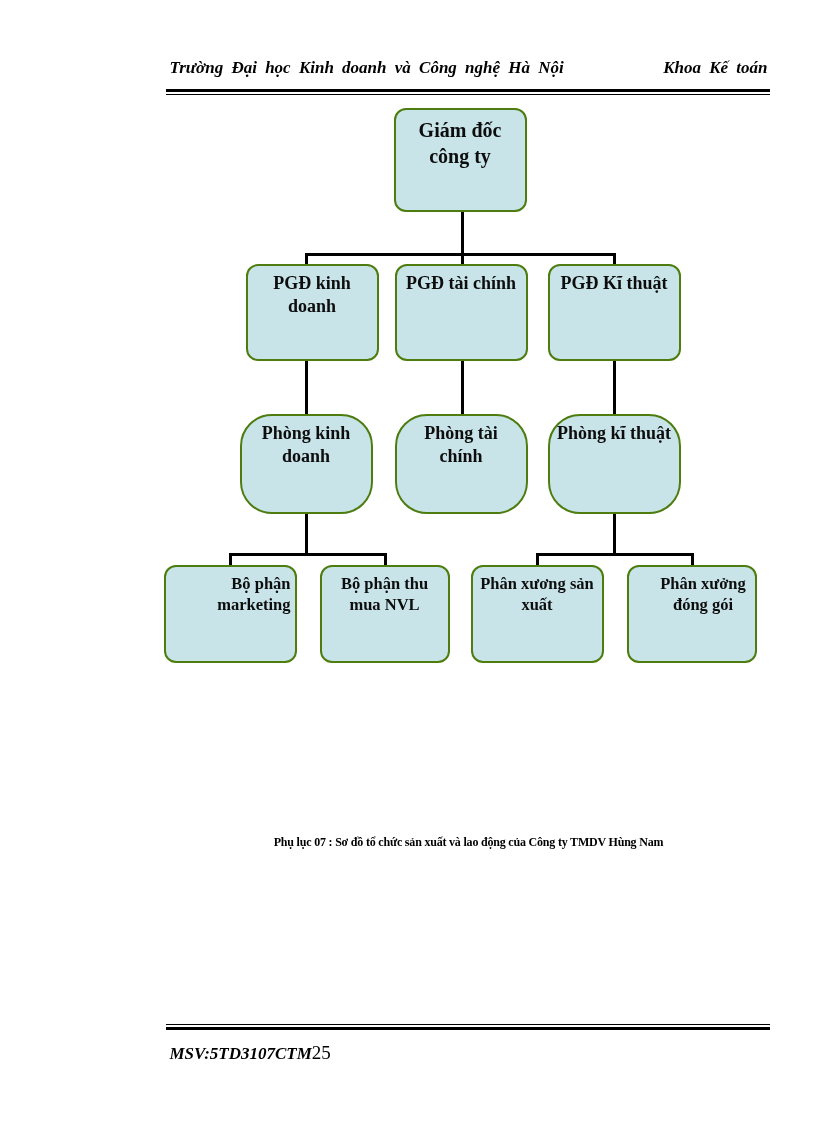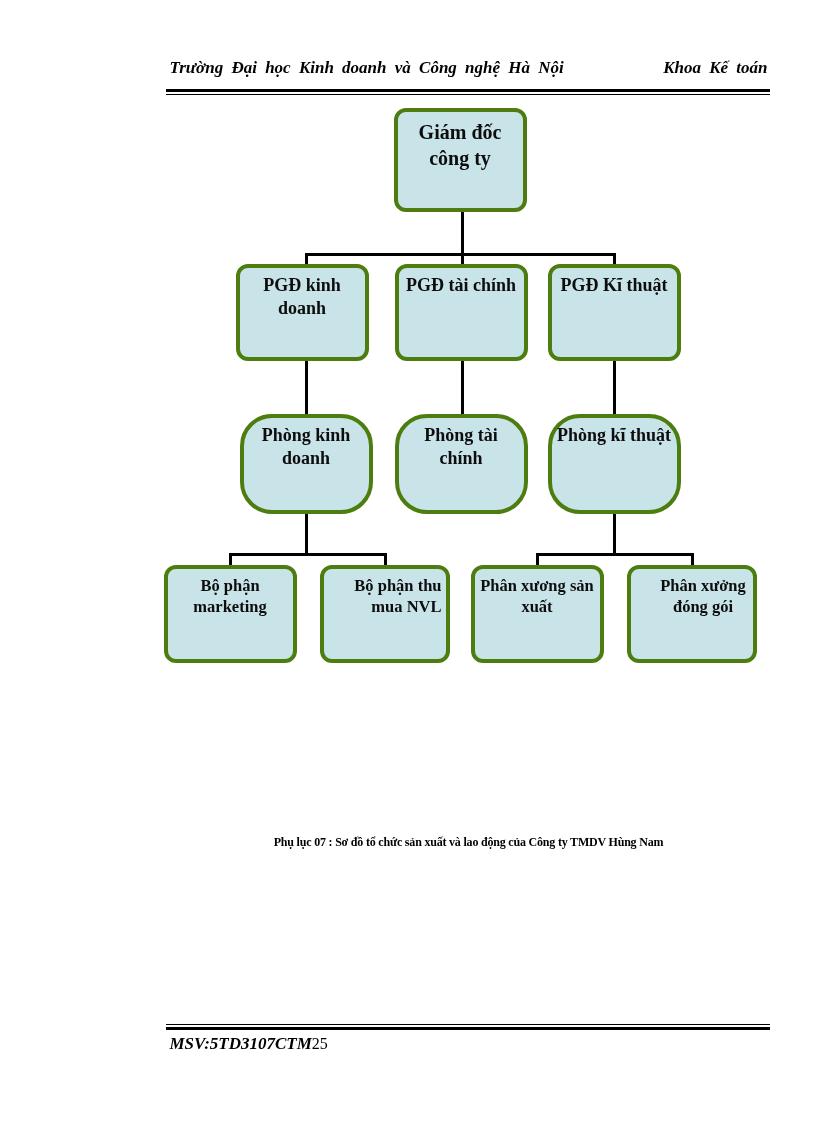--- a/index.html
+++ b/index.html
@@ -21,25 +21,25 @@
   
   .rule-thinthick {
     position:absolute; left:129px; top:1024px; width:604px; height:2px;
     border-top:1px solid #000; border-bottom:3px solid #000;
   }
   .footer {
     position:absolute; left:133px; top:1034px; width:598px;
     display:flex; justify-content:flex-start; align-items:baseline;
     font-size:17px; font-weight:bold; font-style:italic;
   }
-  .footer .pagenum { font-style:normal; font-weight:normal; font-size:16px; }
+  .footer .pagenum { font-style:normal; font-weight:normal; font-size:19px;margin-top:8px; }
   
   .node {
     position:absolute; box-sizing:border-box;
-    background:#c8e4e9; border:4px solid #4d7c0f; border-radius:12px;
+    background:#c8e4e9; border:2px solid #4d7c0f; border-radius:12px;
     text-align:center; font-weight:bold; line-height:1.28;
     padding:6px 4px 0 4px; color:#0d0d0d;
   }
   .n-root  { left:357px; top:108px; width:133px; height:104px; font-size:20px; padding-top:8px; }
   .n-mid   { font-size:18px; }
   .n-bot   { font-size:16.5px; }
   .r2 { top:264px; height:97px;  width:133px; }
   .r3 { top:414px; height:100px; width:133px;border-radius:32px; }
   .r4 { top:565px; height:98px; }
   
@@ -80,30 +80,30 @@
     <div class="line v" style="left:192px; top:553px; height:12px;"></div>
     <div class="line v" style="left:347px; top:553px; height:12px;"></div>
 
     <div class="line v" style="left:576px; top:514px; height:39px;"></div>
     <div class="line h" style="left:499px; top:553px; width:158px;"></div>
     <div class="line v" style="left:499px; top:553px; height:12px;"></div>
     <div class="line v" style="left:654px; top:553px; height:12px;"></div>
 
     <div class="node n-root">Giám đốc công ty</div>
 
-    <div class="node n-mid r2" style="left:199px;">PGĐ kinh doanh</div>
+    <div class="node n-mid r2" style="left:209px;">PGĐ kinh doanh</div>
     <div class="node n-mid r2" style="left:358px;">PGĐ tài chính</div>
     <div class="node n-mid r2" style="left:511px;">PGĐ Kĩ thuật</div>
 
     <div class="node n-mid r3" style="left:203px;">Phòng kinh doanh</div>
     <div class="node n-mid r3" style="left:358px;">Phòng tài chính</div>
     <div class="node n-mid r3" style="left:511px;">Phòng kĩ thuật</div>
 
-    <div class="node n-bot r4" style="left:127px; width:133px;">Bộ phận marketing</div>
-    <div class="node n-bot r4" style="left:283px; width:130px;text-align:right;">Bộ phận thu mua NVL</div>
+    <div class="node n-bot r4" style="left:127px; width:133px;text-align:right;">Bộ phận marketing</div>
+    <div class="node n-bot r4" style="left:283px; width:130px;">Bộ phận thu mua NVL</div>
     <div class="node n-bot r4" style="left:434px; width:133px;">Phân xương sản xuất</div>
     <div class="node n-bot r4" style="left:590px; width:130px;padding-left:27px;">Phân xưởng đóng gói</div>
   </div>
 
   <div class="caption">Phụ lục 07 : Sơ đồ tổ chức sản xuất và lao động của Công ty TMDV Hùng Nam</div>
 
   <div class="rule-thinthick"></div>
   <div class="footer">
     <span>MSV:5TD3107CTM</span>
     <span class="pagenum">25</span>

